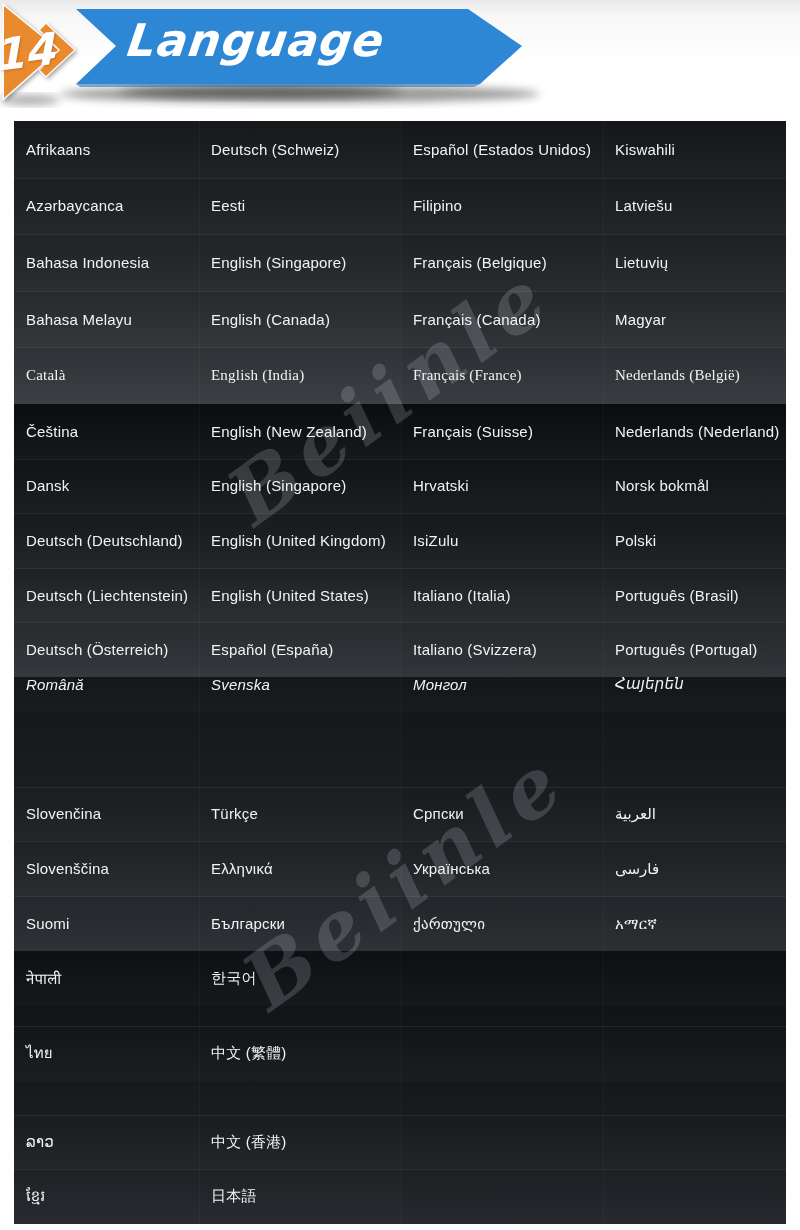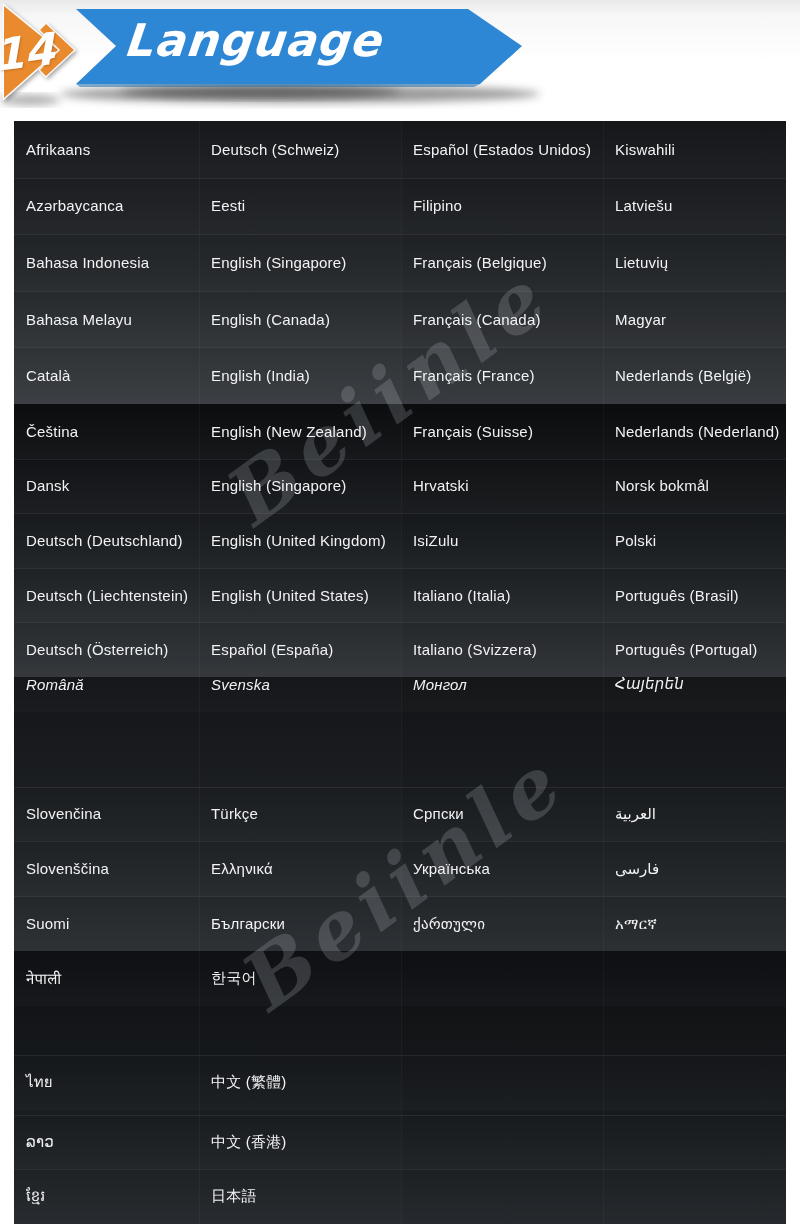--- a/index.html
+++ b/index.html
@@ -126,21 +126,21 @@
         <span class="cell c1">English (Singapore)</span>
         <span class="cell c2">Français (Belgique)</span>
         <span class="cell c3">Lietuvių</span>
       </div>
       <div class="row sep" style="top: 169.8px; height: 56.6px;">
         <span class="cell c0">Bahasa Melayu</span>
         <span class="cell c1">English (Canada)</span>
         <span class="cell c2">Français (Canada)</span>
         <span class="cell c3">Magyar</span>
       </div>
-      <div class="row sep" style="top: 226.4px; height: 56.6px;">
+      <div class="row sep" style="top: 226.4px; height: 56.6px; font-family: Liberation Serif, serif;">
         <span class="cell c0">Català</span>
         <span class="cell c1">English (India)</span>
         <span class="cell c2">Français (France)</span>
         <span class="cell c3">Nederlands (België)</span>
       </div>
       <div class="row" style="top: 283px; height: 54.6px;">
         <span class="cell c0">Čeština</span>
         <span class="cell c1">English (New Zealand)</span>
         <span class="cell c2">Français (Suisse)</span>
         <span class="cell c3">Nederlands (Nederland)</span>
@@ -192,21 +192,21 @@
         <span class="cell c1">Български</span>
         <span class="cell c2">ქართული</span>
         <span class="cell c3">አማርኛ</span>
       </div>
       <div class="row" style="top: 830px; height: 54.6px;">
         <span class="cell c0">नेपाली</span>
         <span class="cell c1">한국어</span>
         <span class="cell c2"></span>
         <span class="cell c3"></span>
       </div>
-      <div class="row sep" style="top: 934px; height: 54.6px;">
+      <div class="row sep" style="top: 905px; height: 54.6px;">
         <span class="cell c0">ไทย</span>
         <span class="cell c1">中文 (繁體)</span>
         <span class="cell c2"></span>
         <span class="cell c3"></span>
       </div>
       <div class="row sep" style="top: 993.8px; height: 54.6px; align-items: center;">
         <span class="cell c0">ລາວ</span>
         <span class="cell c1">中文 (香港)</span>
         <span class="cell c2"></span>
         <span class="cell c3"></span>

